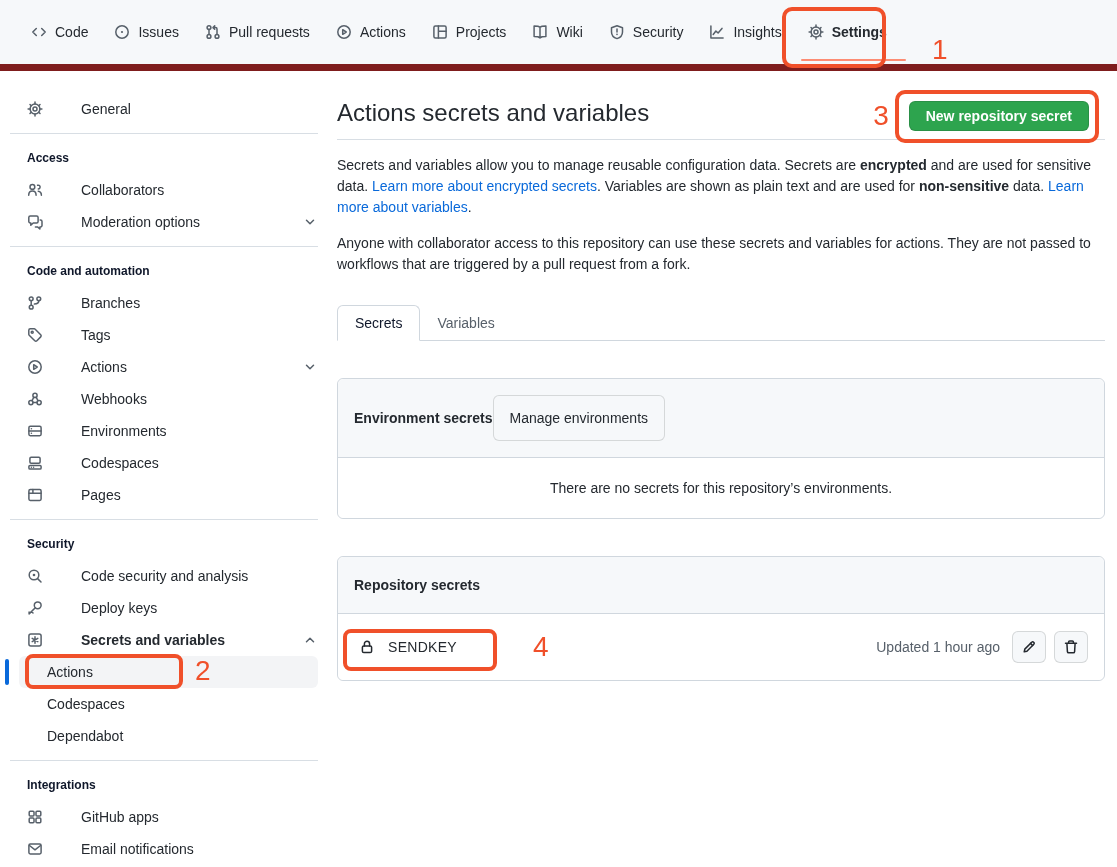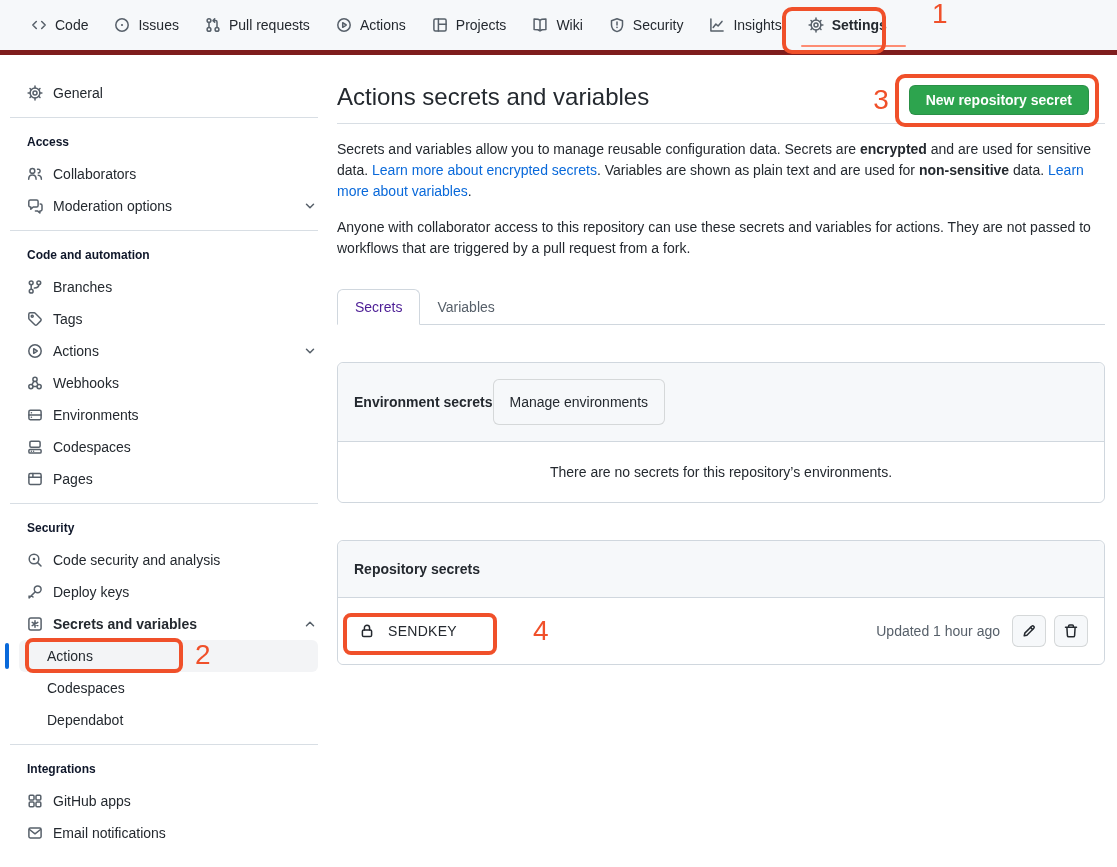--- a/index.html
+++ b/index.html
@@ -8,22 +8,22 @@
     font-family:"Liberation Sans","DejaVu Sans",sans-serif;
     background:#ffffff; color:#24292f; overflow:hidden; position:relative;
     font-size:14px;
   }
   svg { display:block; }
   .ic { width:16px; height:16px; flex:none; color:#57606a; }
   .ic svg { width:16px; height:16px; stroke:currentColor; fill:none; stroke-width:1.5; stroke-linecap:round; stroke-linejoin:round; }
 
   
   .topnav {
-    height:55px; background:#f6f8fa; border-bottom:5px solid #7f1d1d;
-    display:flex; align-items:flex-start; padding-left:18px; position:relative; z-index:5;
+    height:71px; background:#f6f8fa; border-bottom:7px solid #7f1d1d;
+    display:flex; align-items:flex-end; padding-left:18px; position:relative; z-index:5;
   }
   .nav-item {
     display:flex; align-items:center; gap:8px; padding:0 13px; cursor:pointer;
     color:#24292f; position:relative; height:100%;
   }
   .nav-item .nav-label { font-size:14px; white-space:nowrap; }
   .nav-item.active .nav-label { font-weight:700; }
   .nav-underline { position:absolute; left:6px; right:-6px; bottom:3px; height:2px; background:#fd8c73; border-radius:2px; }
   .annot-box1 { position:absolute; left:-13px; right:14px; top:7px; bottom:-4px;
     border:4px solid #f0502a; border-radius:10px; pointer-events:none; }
@@ -32,21 +32,21 @@
 
   
   .layout { display:flex; align-items:flex-start; }
 
   
   .sidebar { width:337px; flex:none; padding:22px 19px 0 27px; }
   .side-item {
     height:32px; display:flex; align-items:center; gap:10px; cursor:pointer;
     color:#24292f; position:relative; border-radius:6px;
   }
-  .side-item .lbl { font-size:14px; white-space:nowrap; }
+  .side-item .lbl { font-size:14px; white-space:nowrap;margin-left:28px; }
   .side-item.bold .lbl { font-weight:700; }
   .side-item .chev { margin-left:auto; }
   .side-divider { border-top:1px solid #d8dee4; margin:8px 0 0 -17px; }
   .section-header { height:22px; display:flex; align-items:center; margin:13px 0 5px 0;
     font-size:12px; font-weight:700; color:#0f172a; }
   .sub-item { height:32px; display:flex; align-items:center; padding-left:28px;
     margin-left:-8px; margin-right:0; border-radius:6px; cursor:pointer; position:relative; }
   .sub-item .lbl { font-size:14px; }
   .sub-item.active { background:#f3f4f6; }
   .active-bar { position:absolute; left:-14px; top:3px; bottom:3px; width:4px;
@@ -70,21 +70,21 @@
   }
   .title-divider { border-bottom:1px solid #d8dee4; margin-top:8px; }
   .main p { font-size:14px; line-height:21px; margin-top:15px; max-width:770px; }
   .main p a { color:#0969da; text-decoration:none; cursor:pointer; }
   .main p b { font-weight:700; }
 
   .tabs { margin-top:30px; display:flex; align-items:flex-end; border-bottom:1px solid #d0d7de; }
   .tab { padding:9px 17px; font-size:14px; cursor:pointer; }
   .tab.active {
     background:#ffffff; border:1px solid #d0d7de; border-bottom:1px solid #ffffff;
-    border-radius:6px 6px 0 0; margin-bottom:-1px; color:#4c1d95;
+    border-radius:6px 6px 0 0; margin-bottom:-1px; color:#0f172a;
   }
   .tab.inactive { color:#57606a; }
 
   .box { border:1px solid #d0d7de; border-radius:6px; margin-top:37px; }
   .box-header {
     background:#f6f8fa; border-bottom:1px solid #d0d7de; border-radius:6px 6px 0 0;
     display:flex; align-items:center; justify-content:flex-start; padding:16px;
   }
   .box-header.slim { padding:20px 16px; }
   .box-title { font-size:14px; font-weight:700; color:#24292f; }

